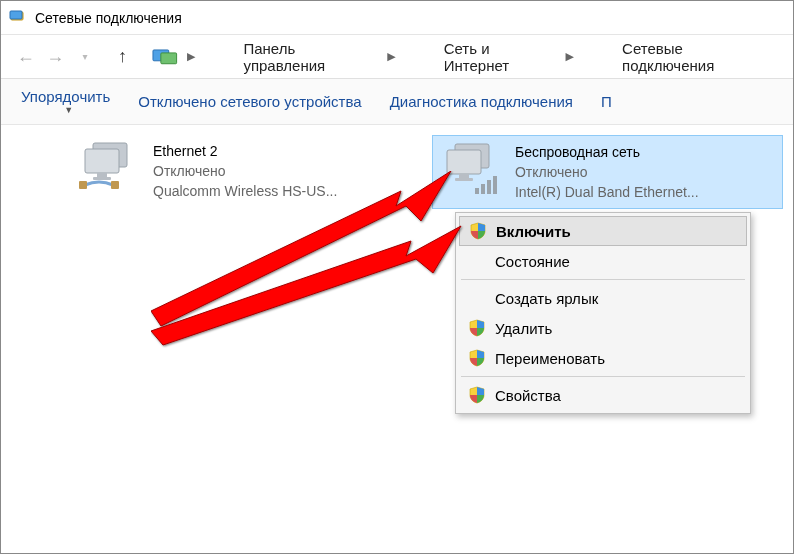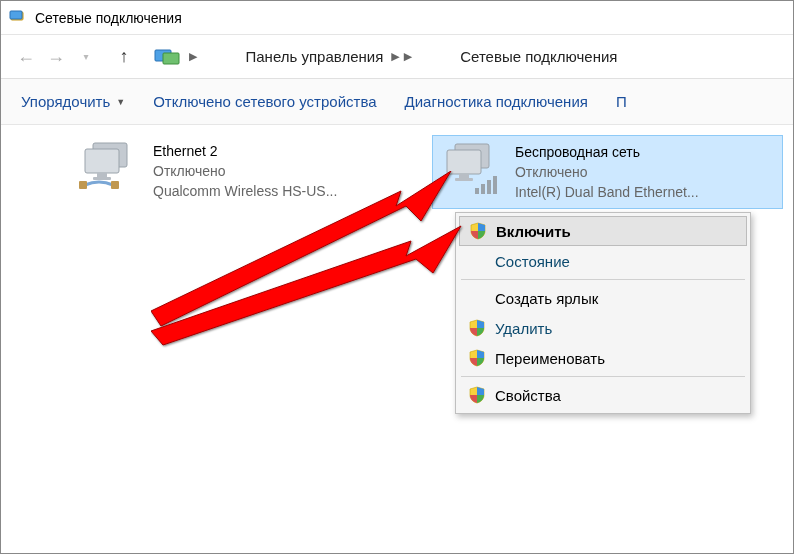--- a/index.html
+++ b/index.html
@@ -12,36 +12,36 @@
 .navbar { height: 44px; display: flex; align-items: center; padding: 0 10px; border-bottom: 1px solid #e0e0e0; }
 .navbtn { width: 30px; height: 30px; display: flex; align-items: center; justify-content: center; color: #aaa; font-size: 18px; }
 .navbtn.active { color: #333; }
 .up { margin: 0 4px 0 8px; }
 .cp-icon { width: 28px; height: 20px; margin: 0 6px 0 10px; }
 .crumb { font-size: 15px; color: #222; padding: 4px 6px; margin-left: 40px; }
 .chev { color: #666; font-size: 11px; padding: 0 2px; }
 
 .toolbar { height: 46px; display: flex; align-items: center; border-bottom: 1px solid #e6e6e6; background: #fafafa; padding: 0 6px; }
 .tbtn { font-size: 15px; color: #1a4e9c; padding: 8px 14px; display: flex; align-items: center; }
-.tbtn.org { color: #1a4e9c; }
+.tbtn.org { color: #1a4e9c; flex-direction: column; }
 .tbtn .dd { margin-left: 6px; font-size: 9px; color: #555; }
 
 .content { position: relative; padding: 10px 10px; display: flex; gap: 0; }
 .adapter { display: flex; width: 370px; padding: 6px 8px; align-items: flex-start; }
 .adapter.selected { background: #cde8ff; border: 1px solid #8ecaf7; }
 .adapter .aicon { width: 64px; height: 56px; flex: 0 0 64px; margin-right: 10px; position: relative; }
 .adapter .ainfo { flex: 1; font-size: 14px; line-height: 20px; min-width: 0; }
 .adapter .aname { color: #000; }
 .adapter .astatus { color: #666; }
 .adapter .adesc { color: #666; white-space: nowrap; overflow: hidden; text-overflow: ellipsis; }
 
 .ctxmenu { position: absolute; left: 454px; top: 211px; width: 296px; background: #f5f5f5; border: 1px solid #bfbfbf; box-shadow: 2px 3px 6px rgba(0,0,0,0.25); font-size: 15px; padding: 3px; }
 .mitem { display: flex; align-items: center; height: 30px; padding: 0 8px 0 8px; }
 .mitem.hover { background: #e4e4e4; border: 1px solid #bcbcbc; }
-.mitem.disabled { color: #0c4a6e; }
+.mitem.disabled { color: #000000; }
 .mitem .micon { width: 20px; height: 20px; margin-right: 8px; flex: 0 0 20px; }
 .mitem .mtext { flex: 1; }
 .msep { height: 1px; background: #d0d0d0; margin: 3px 2px; }
 
 .arrow { position: absolute; pointer-events: none; }
 
 .monitor { fill: #d8dde2; stroke: #9aa3ab; stroke-width: 1; }
 .monitor2 { fill: #c4cad1; stroke: #9aa3ab; stroke-width: 1; }
 .stand { fill: #b8bec5; }
 .cable { stroke: #7aa7d6; stroke-width: 3; fill: none; }
@@ -73,20 +73,21 @@
   <div class="navbtn active up">↑</div>
   <span class="cp-icon">
     <svg viewBox="0 0 28 20">
         <rect x="2" y="3" width="16" height="11" rx="1" fill="#4ea1e6" stroke="#2b72b5"></rect>
         <rect x="10" y="6" width="16" height="11" rx="1" fill="#6fc06f" stroke="#3e8f3e"></rect>
       </svg>
   </span>
   <span class="chev">▶</span>
   <span class="crumb">Панель управления</span>
   <span class="chev">▶</span>
+  <span class="crumb">Сеть и Интернет</span>
   <span class="chev">▶</span>
   <span class="crumb">Сетевые подключения</span>
 </div>
 
 <div class="toolbar">
   <div class="tbtn org">
     <span>Упорядочить</span>
     <span class="dd">▼</span>
   </div>
   <div class="tbtn">Отключено сетевого устройства</div>

